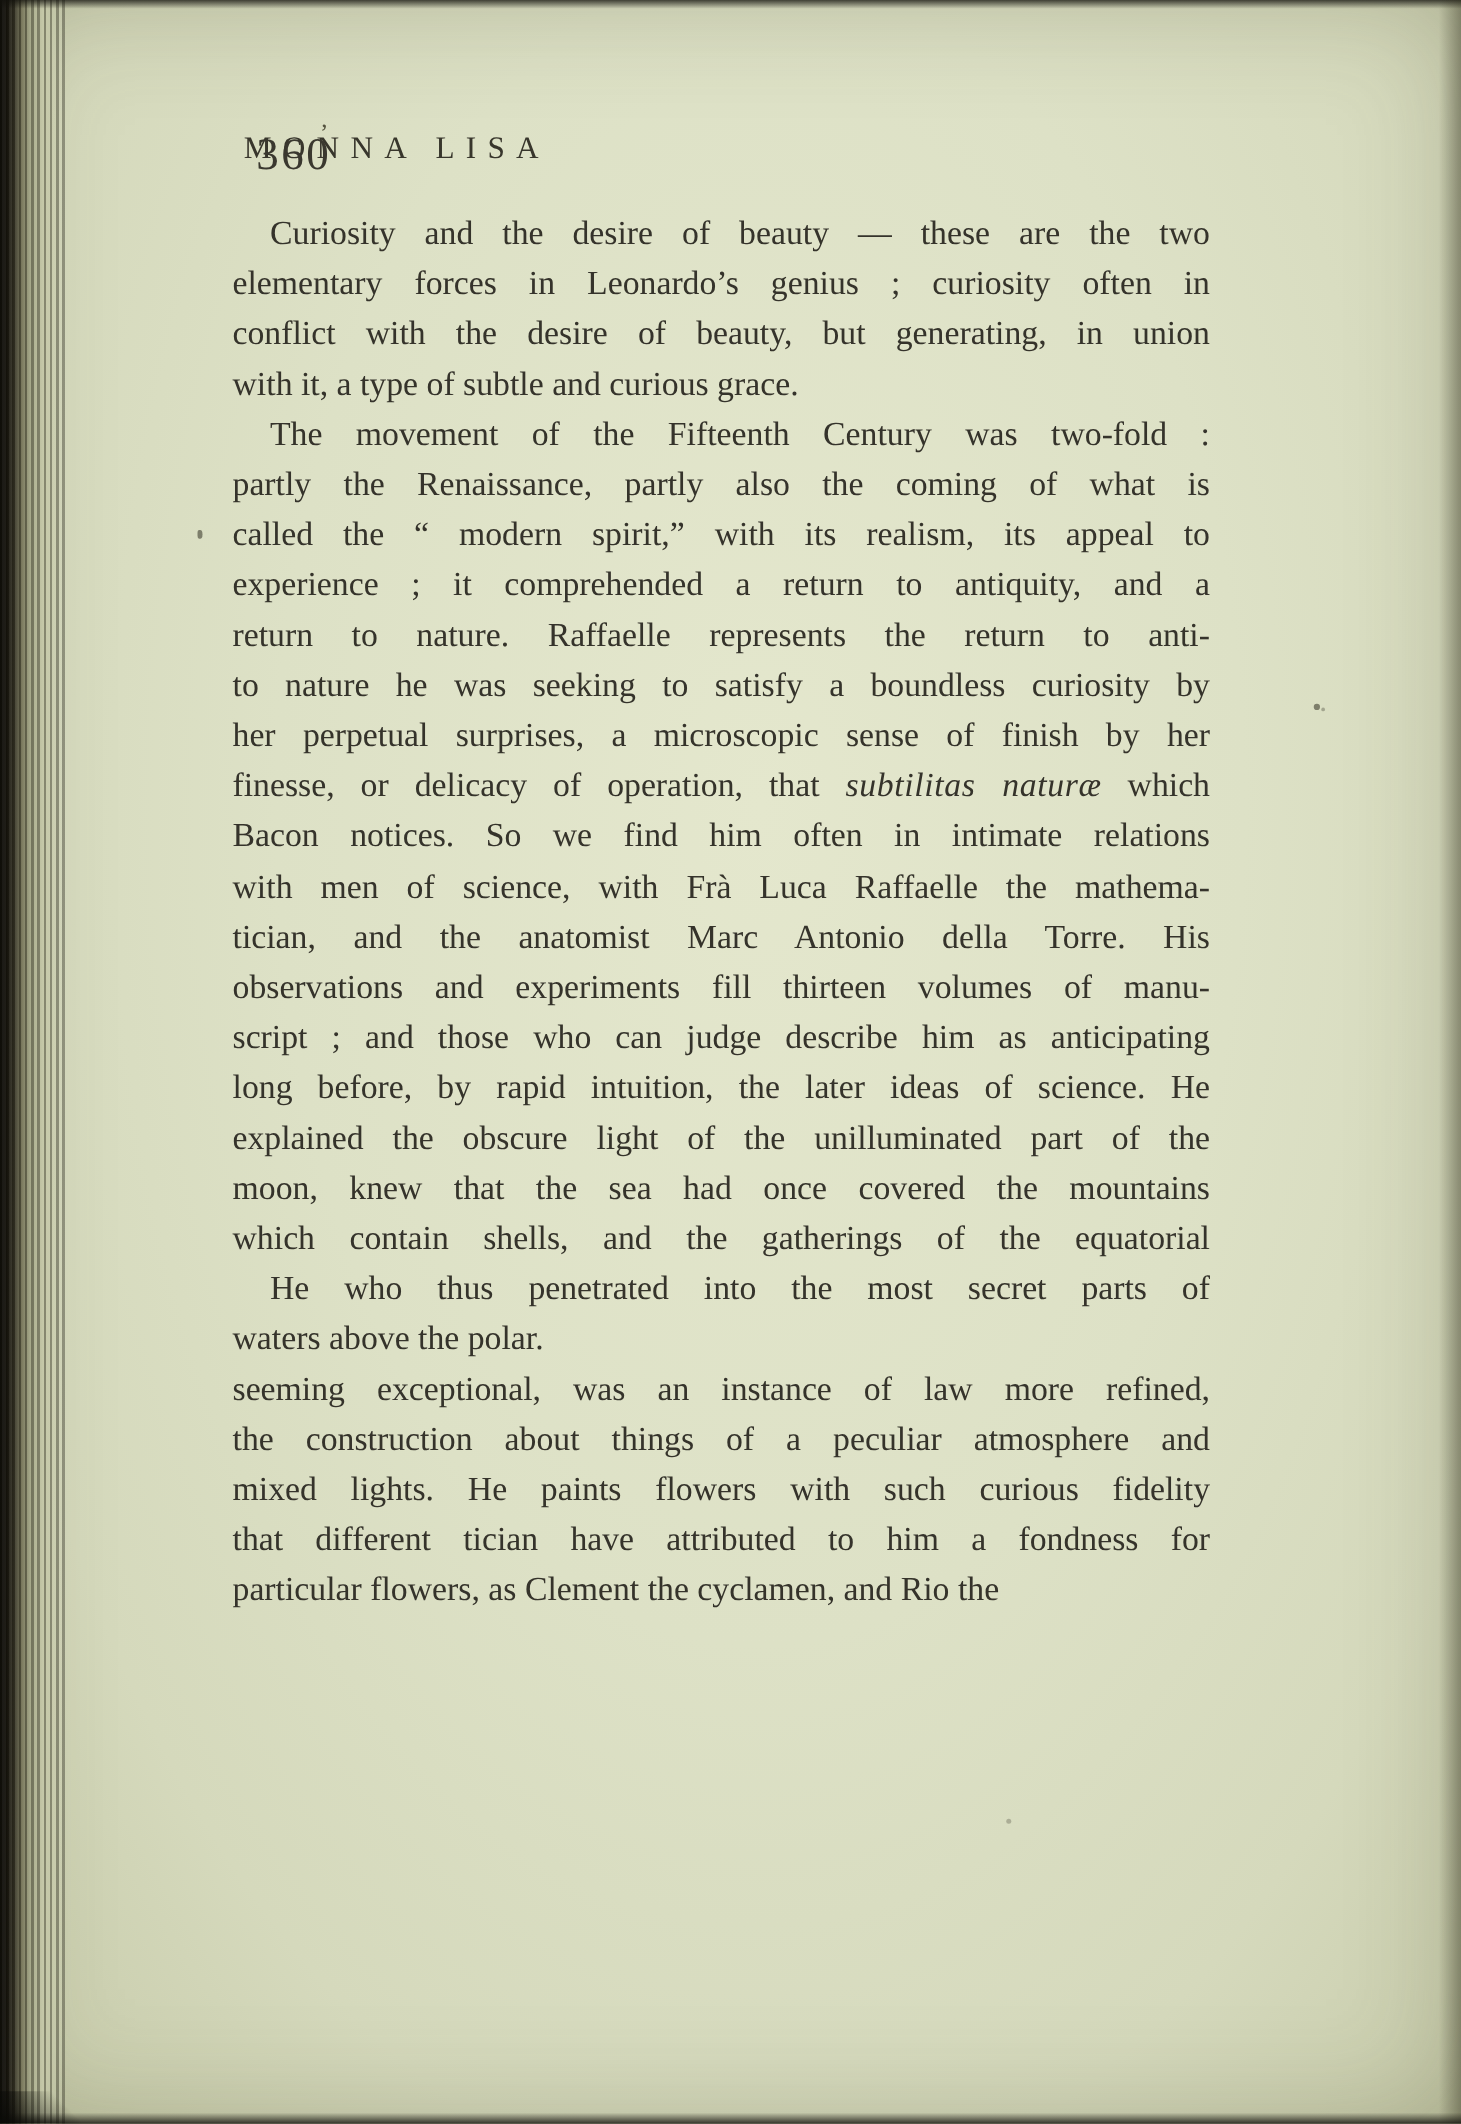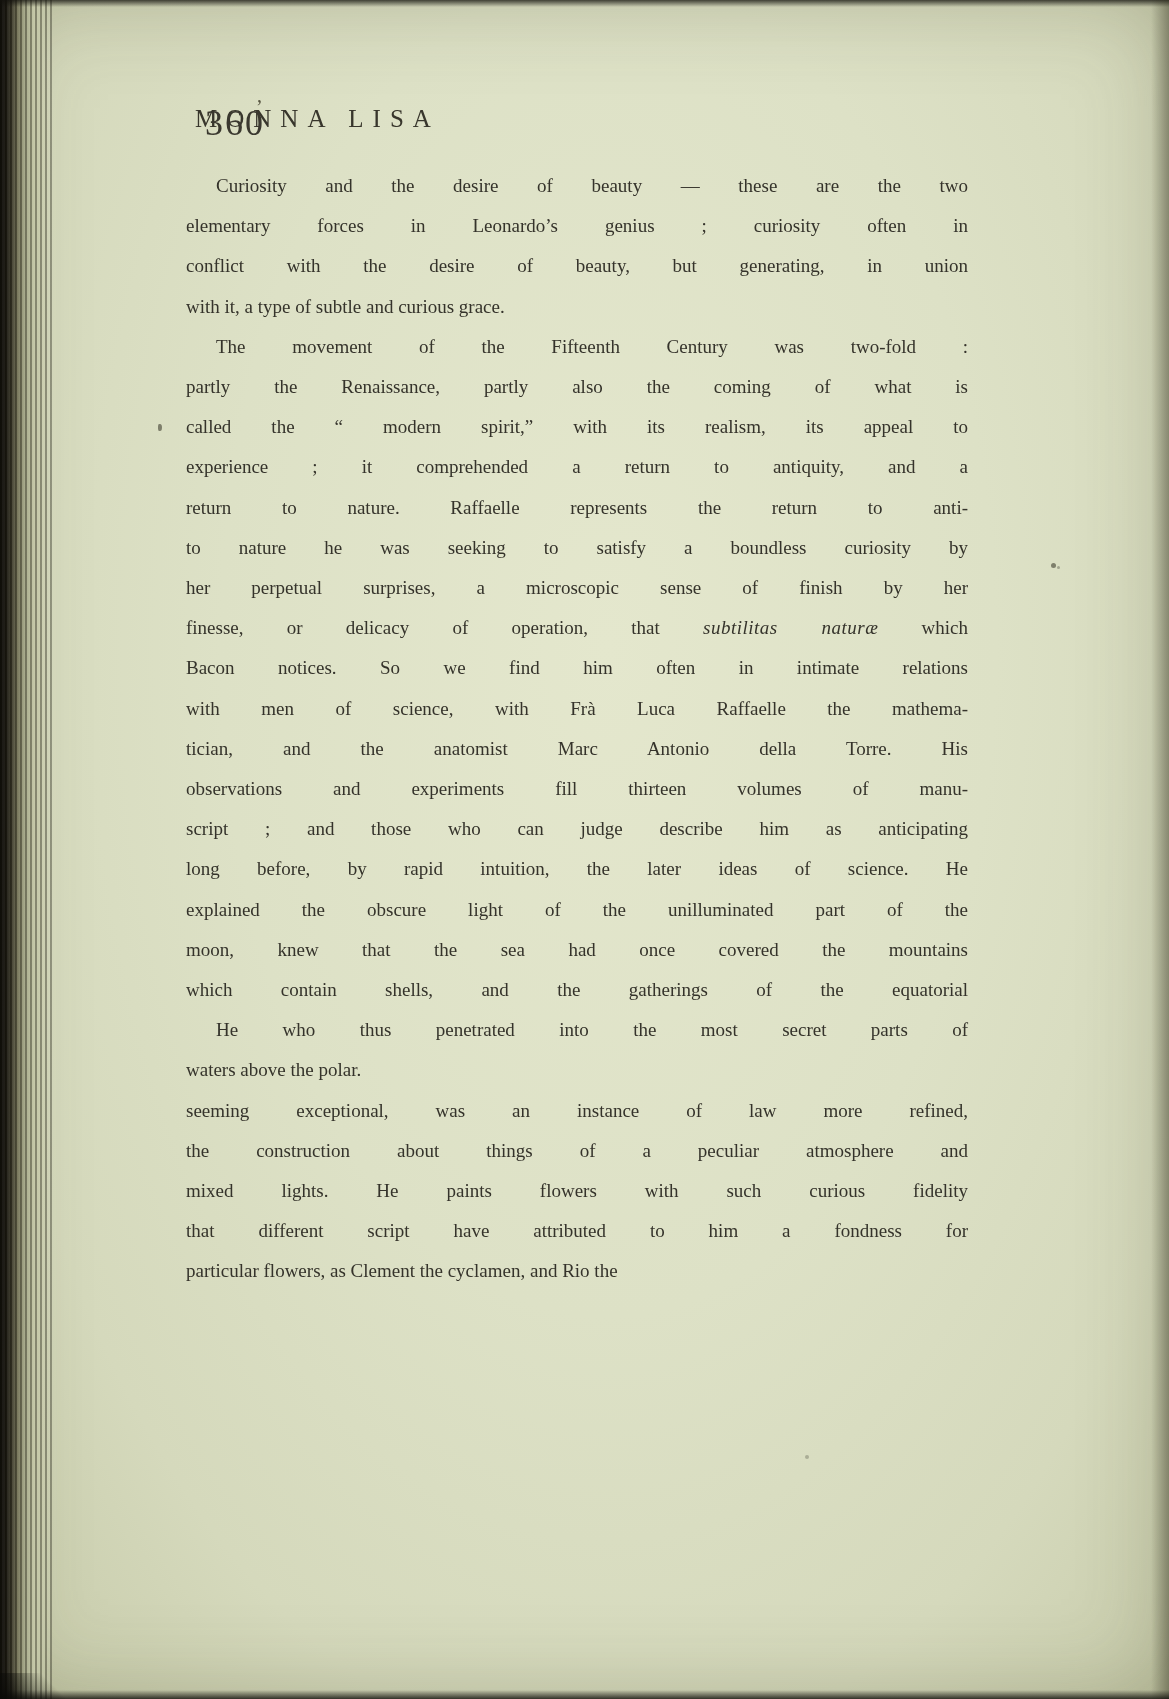--- a/index.html
+++ b/index.html
@@ -57,21 +57,21 @@
   .running-title {
     text-align: left;
     font-size: 25px;
     letter-spacing: 9px;
     padding-left: 9px; 
     padding-top: 5px;
     color: #38362c;
   }
   .body-text { margin-top: 4px; }
   .line {
-    font-size: 19px;
+    font-size: 27px;
     line-height: 40.2px;
     text-align: justify;
     text-align-last: justify;
     color: #35332b;
   }
   .line.indent { text-indent: 30px; }
   .line.last { text-align-last: left; }
   .line i { letter-spacing: 0.5px; }
 
   .scan-speck {
@@ -124,17 +124,17 @@
         <div class="line">script ;  and those who can judge describe him as anticipating</div>
         <div class="line">long before, by rapid intuition, the later ideas of science.  He</div>
         <div class="line">explained the obscure light of the unilluminated part of the</div>
         <div class="line">moon, knew that the sea had once covered the mountains</div>
         <div class="line">which contain shells, and the gatherings of the equatorial</div>
         <div class="line indent">He who thus penetrated into the most secret parts of</div>
         <div class="line last">waters above the polar.</div>
         <div class="line">seeming exceptional, was an instance of law more refined,</div>
         <div class="line">the construction about things of a peculiar atmosphere and</div>
         <div class="line">mixed lights.  He paints flowers with such curious fidelity</div>
-        <div class="line">that different script have attributed to him a fondness for</div>
+        <div class="line">that different tician have attributed to him a fondness for</div>
         <div class="line last">particular flowers, as Clement the cyclamen, and Rio the</div>
       </div>
   </div>
 </div>
 
 </body></html>

